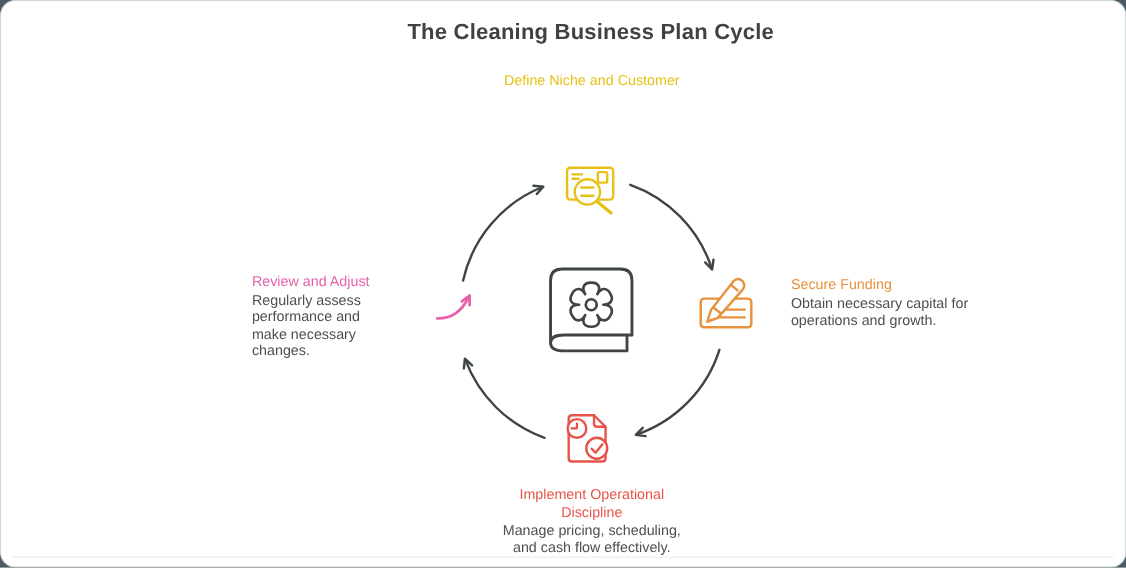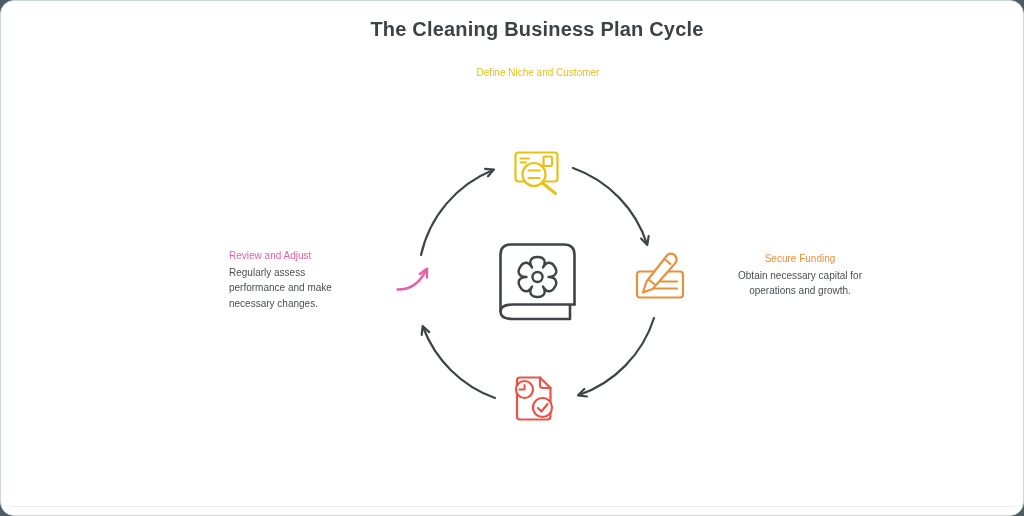--- a/index.html
+++ b/index.html
@@ -11,25 +11,25 @@
   .card{
     position:absolute;inset:0;background:#ffffff;
     border-radius:14px;border:1px solid #cfd6d8;box-sizing:border-box;
   }
   .page-title{
     position:absolute;top:17px;left:0;right:0;text-align:center;
     transform:translateX(25px);
     font-size:20px;font-weight:700;color:#3f4245;letter-spacing:.2px;
   }
   .diagram-svg{position:absolute;left:0;top:0;}
-  .step{position:absolute;font-size:10px;line-height:15.5px;}
+  .step{position:absolute;font-size:13px;line-height:15.5px;}
   .step-title{font-weight:500;margin-bottom:1px;}
   .step-desc{color:#4b4f52;}
   .step--top{left:457px;top:64px;width:160px;text-align:center;}
-  .step--right{left:718px;top:250px;width:162px;text-align:center;}
+  .step--right{left:718px;top:250px;width:162px;text-align:left;}
   .step--bottom{left:452px;top:441px;width:170px;text-align:center;}
   .step--left{left:228px;top:247px;width:132px;text-align:left;}
   .bottom-divider{
     position:absolute;left:10px;right:10px;top:505px;height:1px;background:#e9ecec;
   }
 </style>
 </head>
 <body>
 
 <div class="card">
@@ -111,20 +111,24 @@
 
   <div class="step step--top">
     <div class="step-title" style="color: rgb(231, 193, 23);">Define Niche and Customer</div>
   </div>
 
   <div class="step step--right">
     <div class="step-title" style="color: rgb(232, 145, 60);">Secure Funding</div>
     <div class="step-desc">Obtain necessary capital for operations and growth.</div>
   </div>
 
+  <div class="step step--bottom">
+    <div class="step-title" style="color: rgb(232, 84, 74);">Implement Operational Discipline</div>
+    <div class="step-desc">Manage pricing, scheduling, and cash flow effectively.</div>
+  </div>
 
   <div class="step step--left">
     <div class="step-title" style="color: rgb(229, 95, 169);">Review and Adjust</div>
     <div class="step-desc">Regularly assess performance and make necessary changes.</div>
   </div>
 
   <div class="bottom-divider"></div>
 </div>
 
 </body></html>

